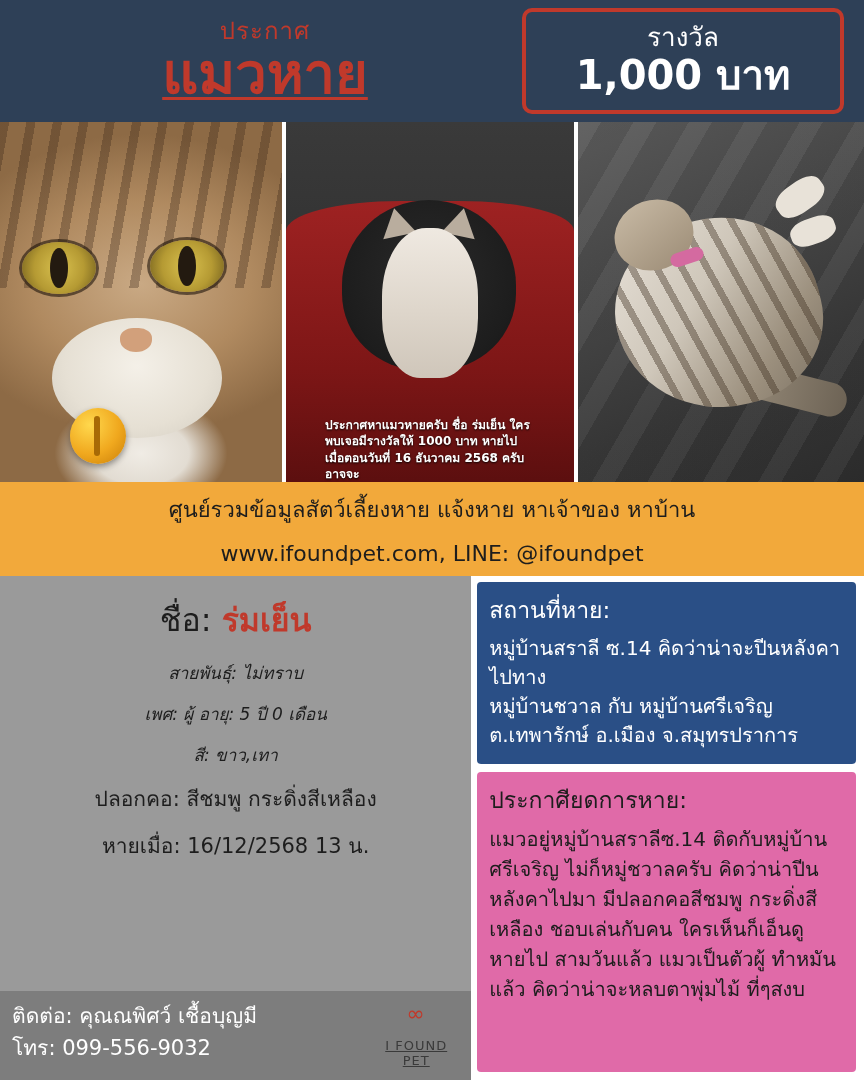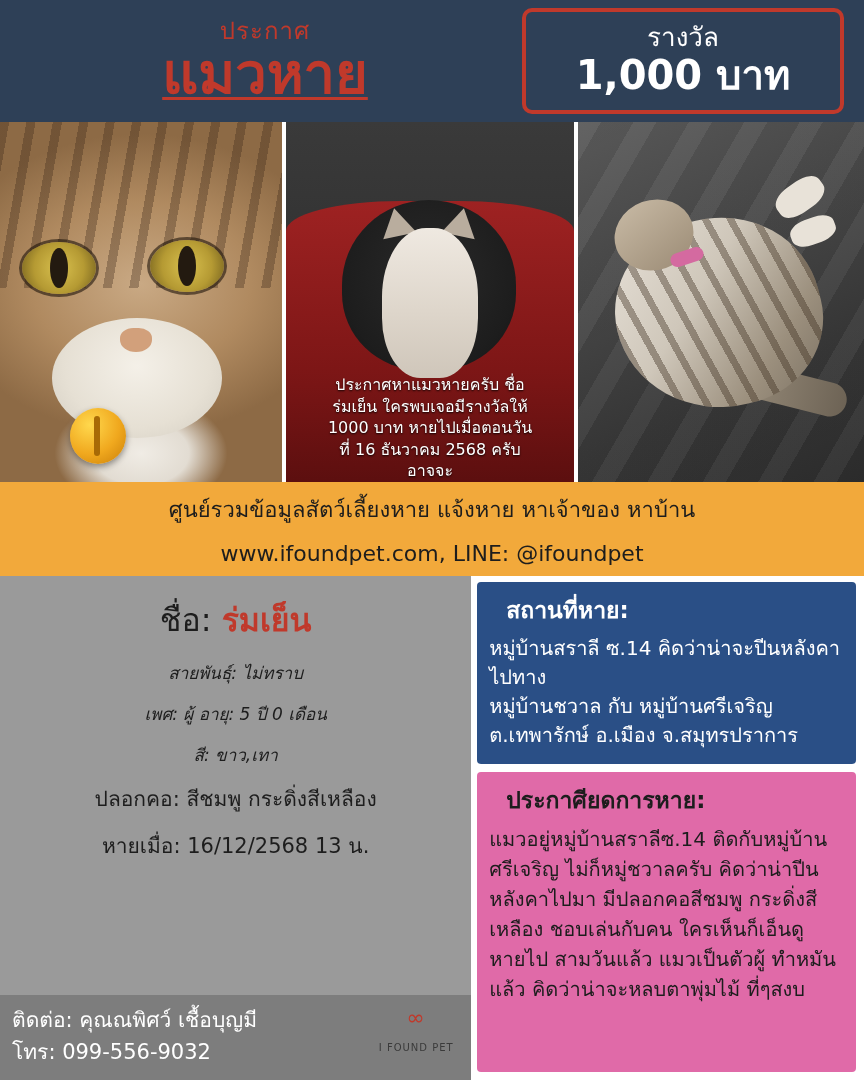--- a/index.html
+++ b/index.html
@@ -121,22 +121,22 @@
   .p2-cat {
     position: absolute; left: 96px; top: 106px; width: 96px; height: 150px;
     background: linear-gradient(180deg,#efe9e1 0%, #ded6cb 55%, #cfc6ba 100%);
     border-radius: 46% 46% 40% 40%;
   }
   .p2-ear { position: absolute; width: 0; height: 0; border-left: 17px solid transparent; border-right: 17px solid transparent; border-bottom: 28px solid #b9ad9e; }
   .p2-ear.l { left: 94px; top: 86px; transform: rotate(-12deg); }
   .p2-ear.r { left: 158px; top: 86px; transform: rotate(12deg); }
   .p2-caption {
     position: absolute; left: 50%; transform: translateX(-50%);
-    bottom: 0px; width: 210px; color: #ffffff; font-size: 16px; line-height: 1.35;
-    text-align: center; font-weight: normal; text-shadow: 0 1px 2px rgba(0,0,0,.9);
+    bottom: 0px; width: 210px; color: #ffffff; font-size: 12px; line-height: 1.35;
+    text-align: left; font-weight: bold; text-shadow: 0 1px 2px rgba(0,0,0,.9);
   }
 
   
   .p3-bg { position: absolute; inset: 0;
     background: linear-gradient(155deg,#5c5c5c 0%, #4a4a4a 35%, #383838 70%, #2d2d2d 100%); }
   .p3-fold { position: absolute; inset: 0;
     background: repeating-linear-gradient(120deg, rgba(255,255,255,.045) 0 20px, rgba(0,0,0,.05) 20px 48px); }
   .p3-body {
     position: absolute; left: 38px; top: 96px; width: 205px; height: 190px;
     background: linear-gradient(135deg,#e7e1d8 0%, #cfc7ba 40%, #9b8f7d 75%, #7a7062 100%);
@@ -191,28 +191,28 @@
   .contact-box {
     margin-top: auto;
     background: #7d7d7d;
     padding: 10px 12px 12px 12px;
     display: flex; align-items: flex-start; justify-content: space-between;
     min-height: 84px;
   }
   .contact-text { color: #ffffff; font-size: 21px; line-height: 1.5; }
   .logo { width: 86px; text-align: center; color: #2a2a2a; }
   .logo-glyph { font-size: 22px; letter-spacing: 1px; color: #c0392b; }
-  .logo-text { font-size: 10px; letter-spacing: 1px; color: #3a3a3a; margin-top: 12px; }
+  .logo-text { font-size: 13px; letter-spacing: 1px; color: #3a3a3a; margin-top: 12px; text-decoration: underline; }
 
   
   .place-box {
     background: #2a4f86; color: #ffffff; border-radius: 4px;
     padding: 10px 12px 14px 12px;
   }
-  .box-title { font-size: 23px; font-weight: bold; margin-bottom: 6px; margin-left: 17px; }
+  .box-title { font-size: 23px; font-weight: normal; margin-bottom: 6px; }
   .box-line { font-size: 20px; line-height: 1.45; }
 
   .detail-box {
     background: #e06aa8; color: #1d1d1d; border-radius: 4px;
     padding: 10px 12px 12px 12px; flex: 1 1 auto;
   }
   .detail-box .box-title { color: #1d1d1d; }
   .detail-text { font-size: 20px; line-height: 1.5; }
 </style>
 </head>

